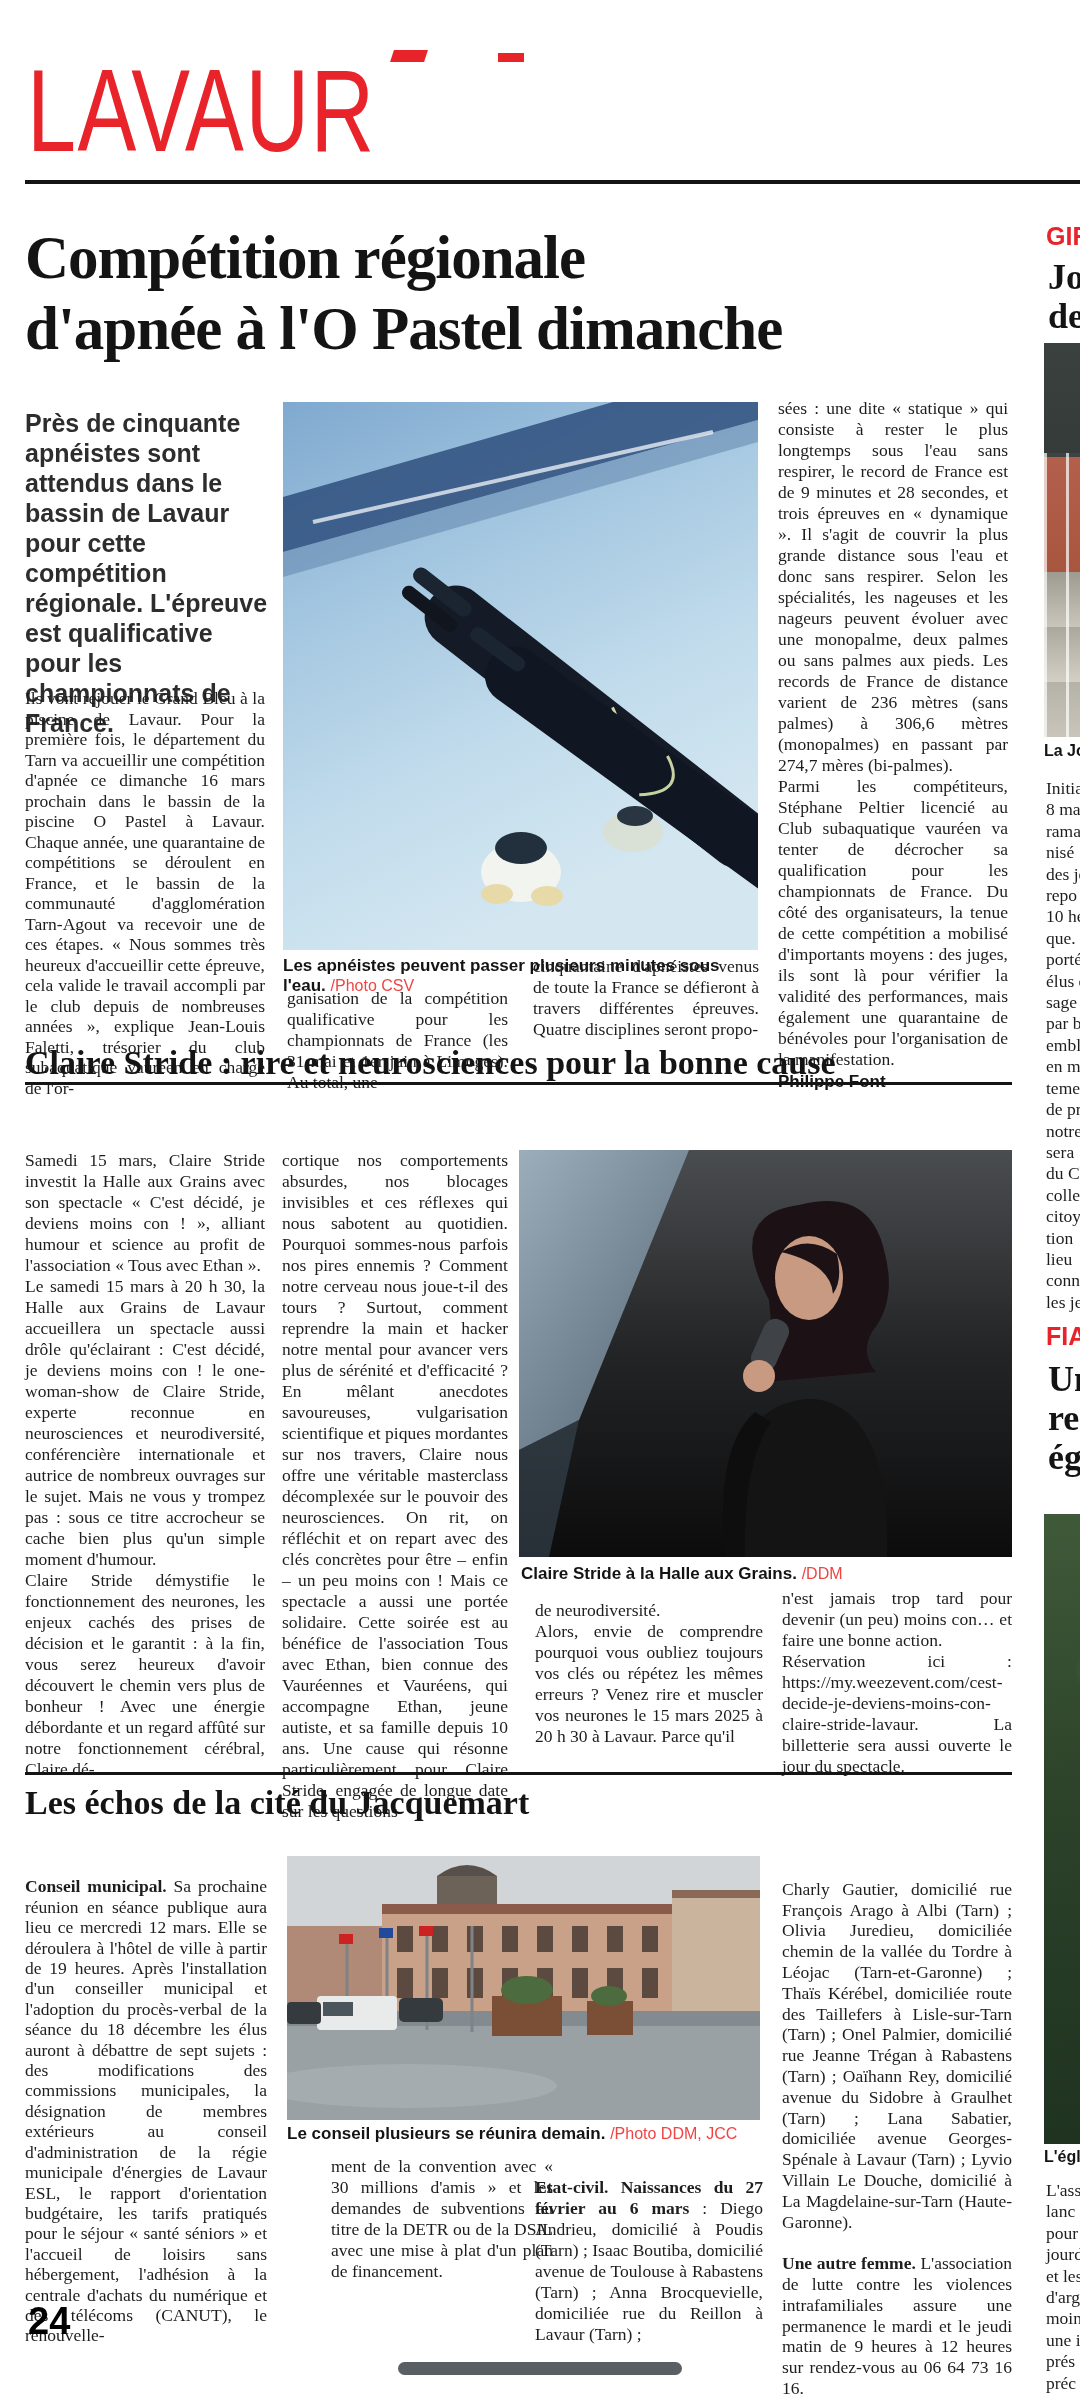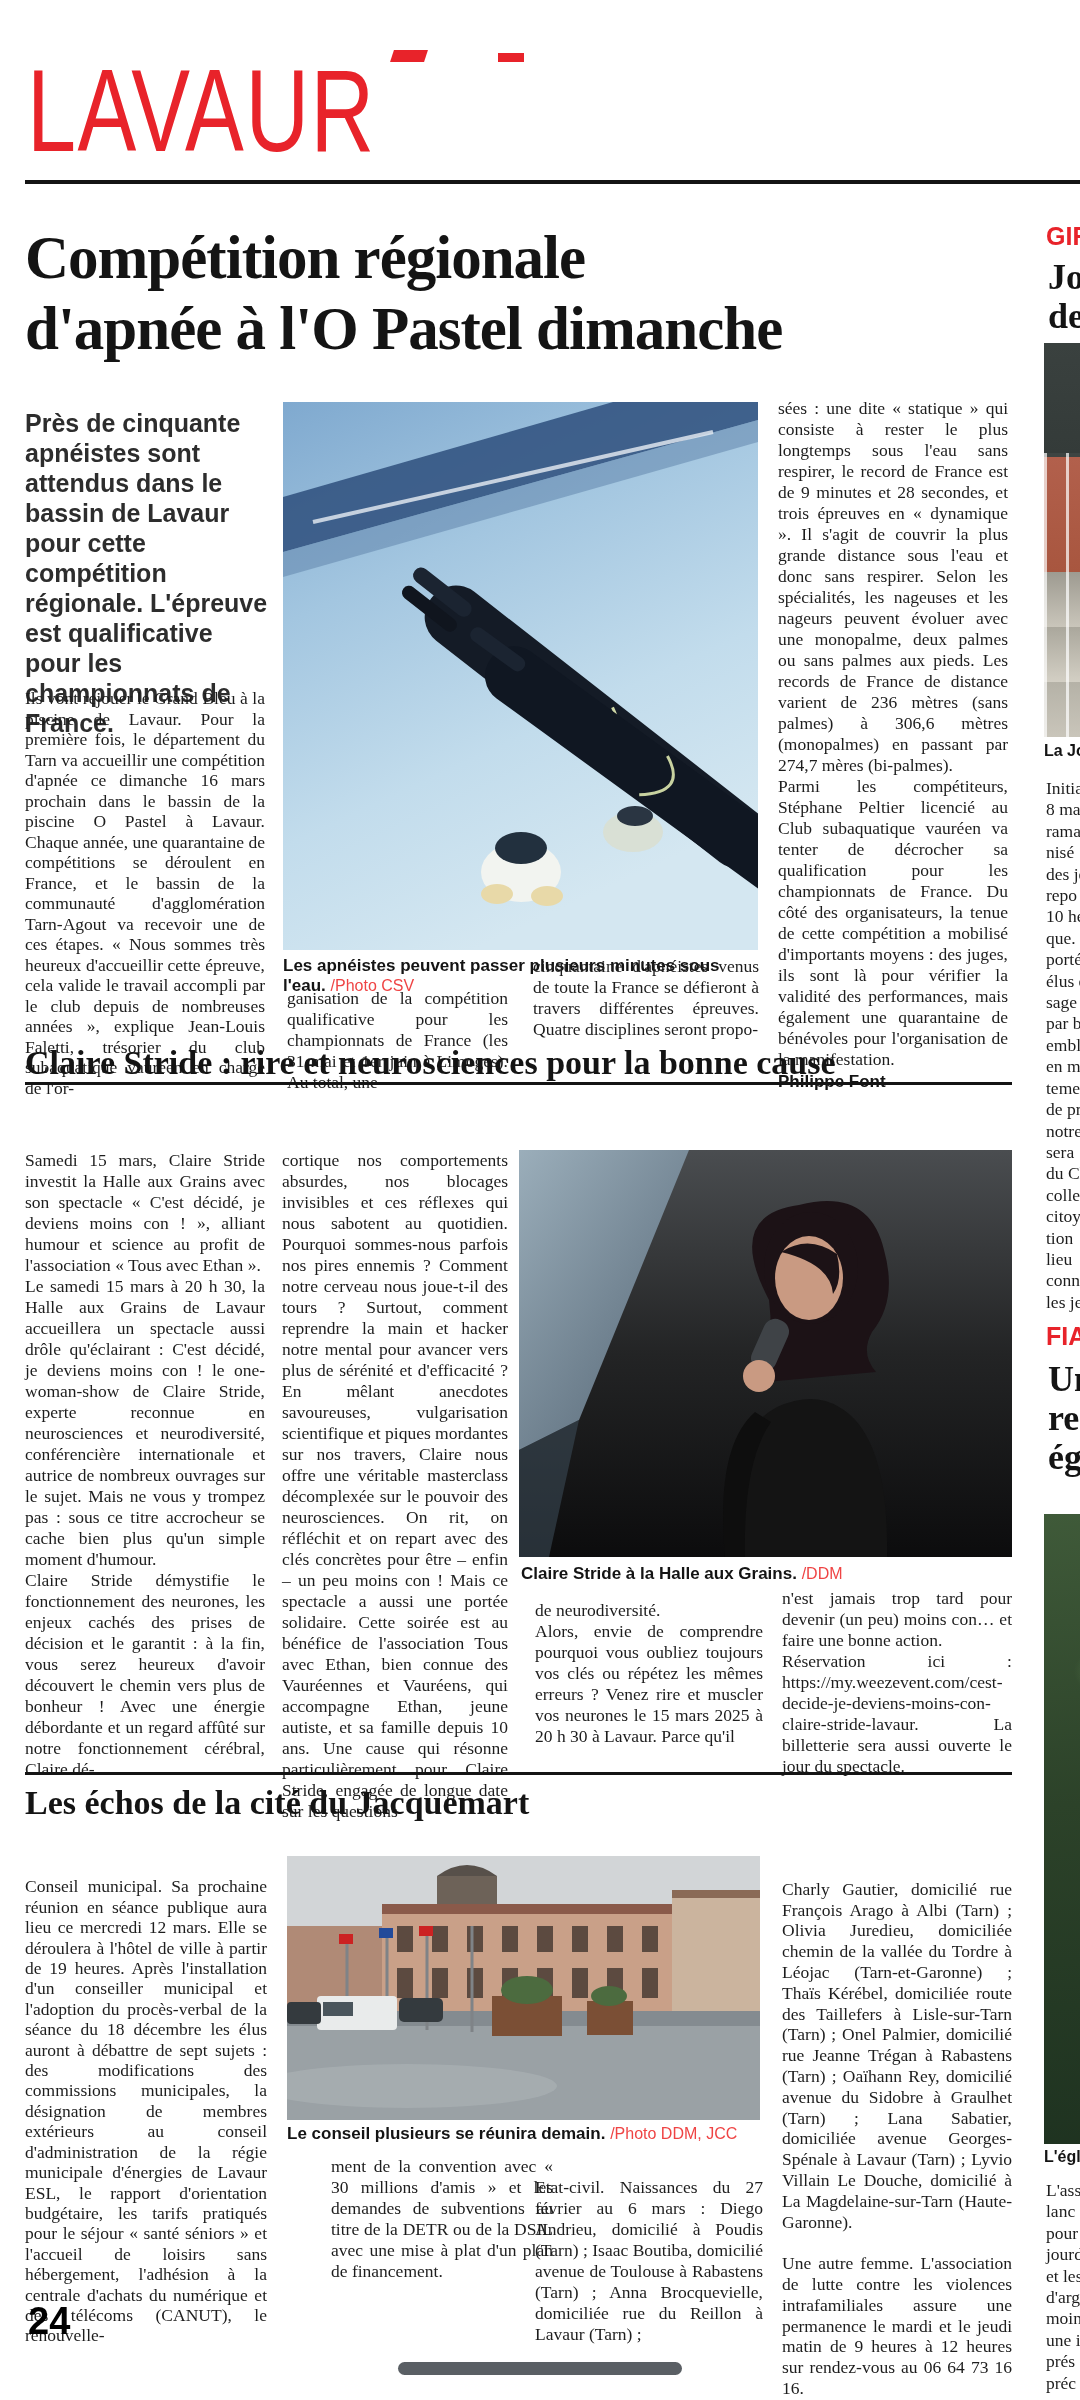--- a/index.html
+++ b/index.html
@@ -14,21 +14,21 @@
   .rule{background:#141414;}
 
   .headline-main{font-family:"Liberation Serif",serif;font-weight:bold;font-size:61px;
                  line-height:71px;letter-spacing:-1px;color:#141414;white-space:pre-line;}
   .headline-section{font-family:"Liberation Serif",serif;font-weight:bold;font-size:34px;
                     line-height:38px;color:#141414;}
   .standfirst{font-family:"Liberation Sans",sans-serif;font-size:25px;line-height:30px;color:#2d2d2d;font-weight:bold;}
 
   .body-col{font-family:"Liberation Serif",serif;font-size:17.5px;line-height:21px;
             text-align:justify;color:#1d1d1d;white-space:pre-line;}
-  .lead-in{font-weight:normal;}
+  .lead-in{font-weight:bold;}
   .byline{font-family:"Liberation Sans",sans-serif;font-weight:bold;font-size:17px;
           color:#141414;margin-top:2px;text-align:left;}
 
   .caption{font-family:"Liberation Sans",sans-serif;font-weight:bold;font-size:17px;
            line-height:20px;color:#141414;}
   .caption .credit{font-weight:normal;font-size:16px;color:#ef4444;}
 
   .kicker{font-family:"Liberation Sans",sans-serif;font-weight:bold;font-size:25px;color:#e8232a;}
   .sb-headline{font-family:"Liberation Serif",serif;font-weight:bold;font-size:36px;
                line-height:39px;color:#141414;white-space:pre-line;}

